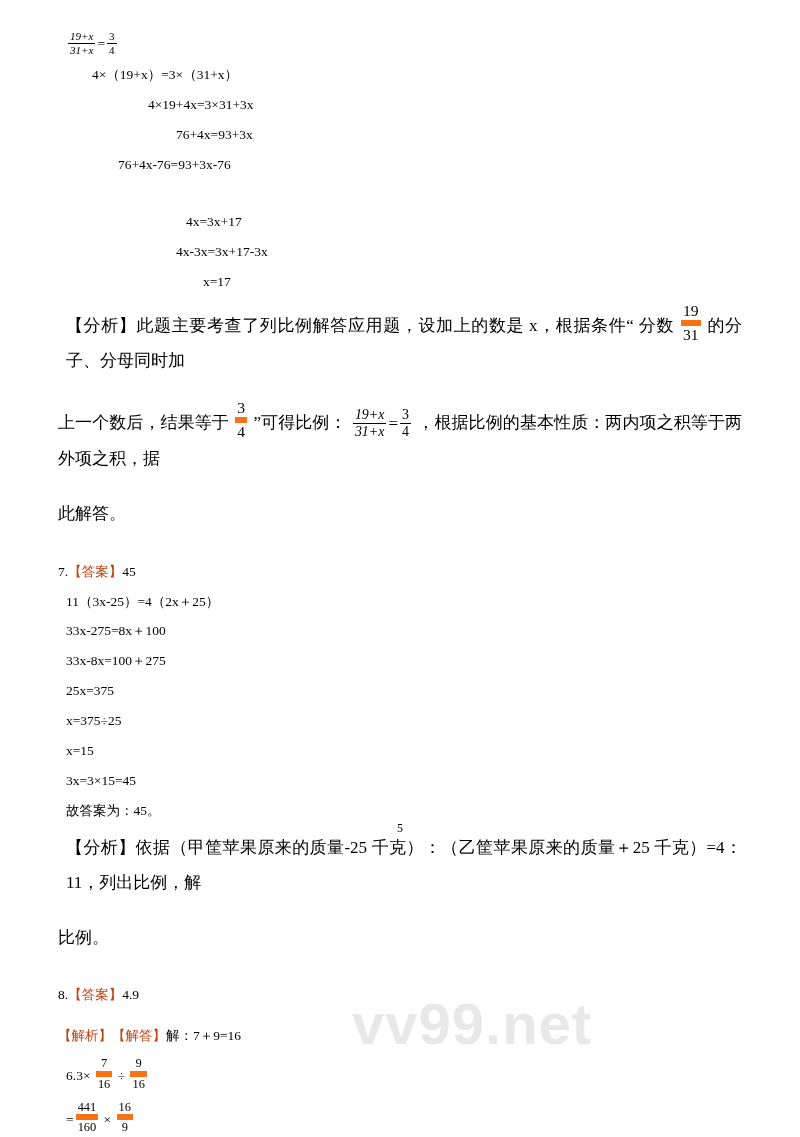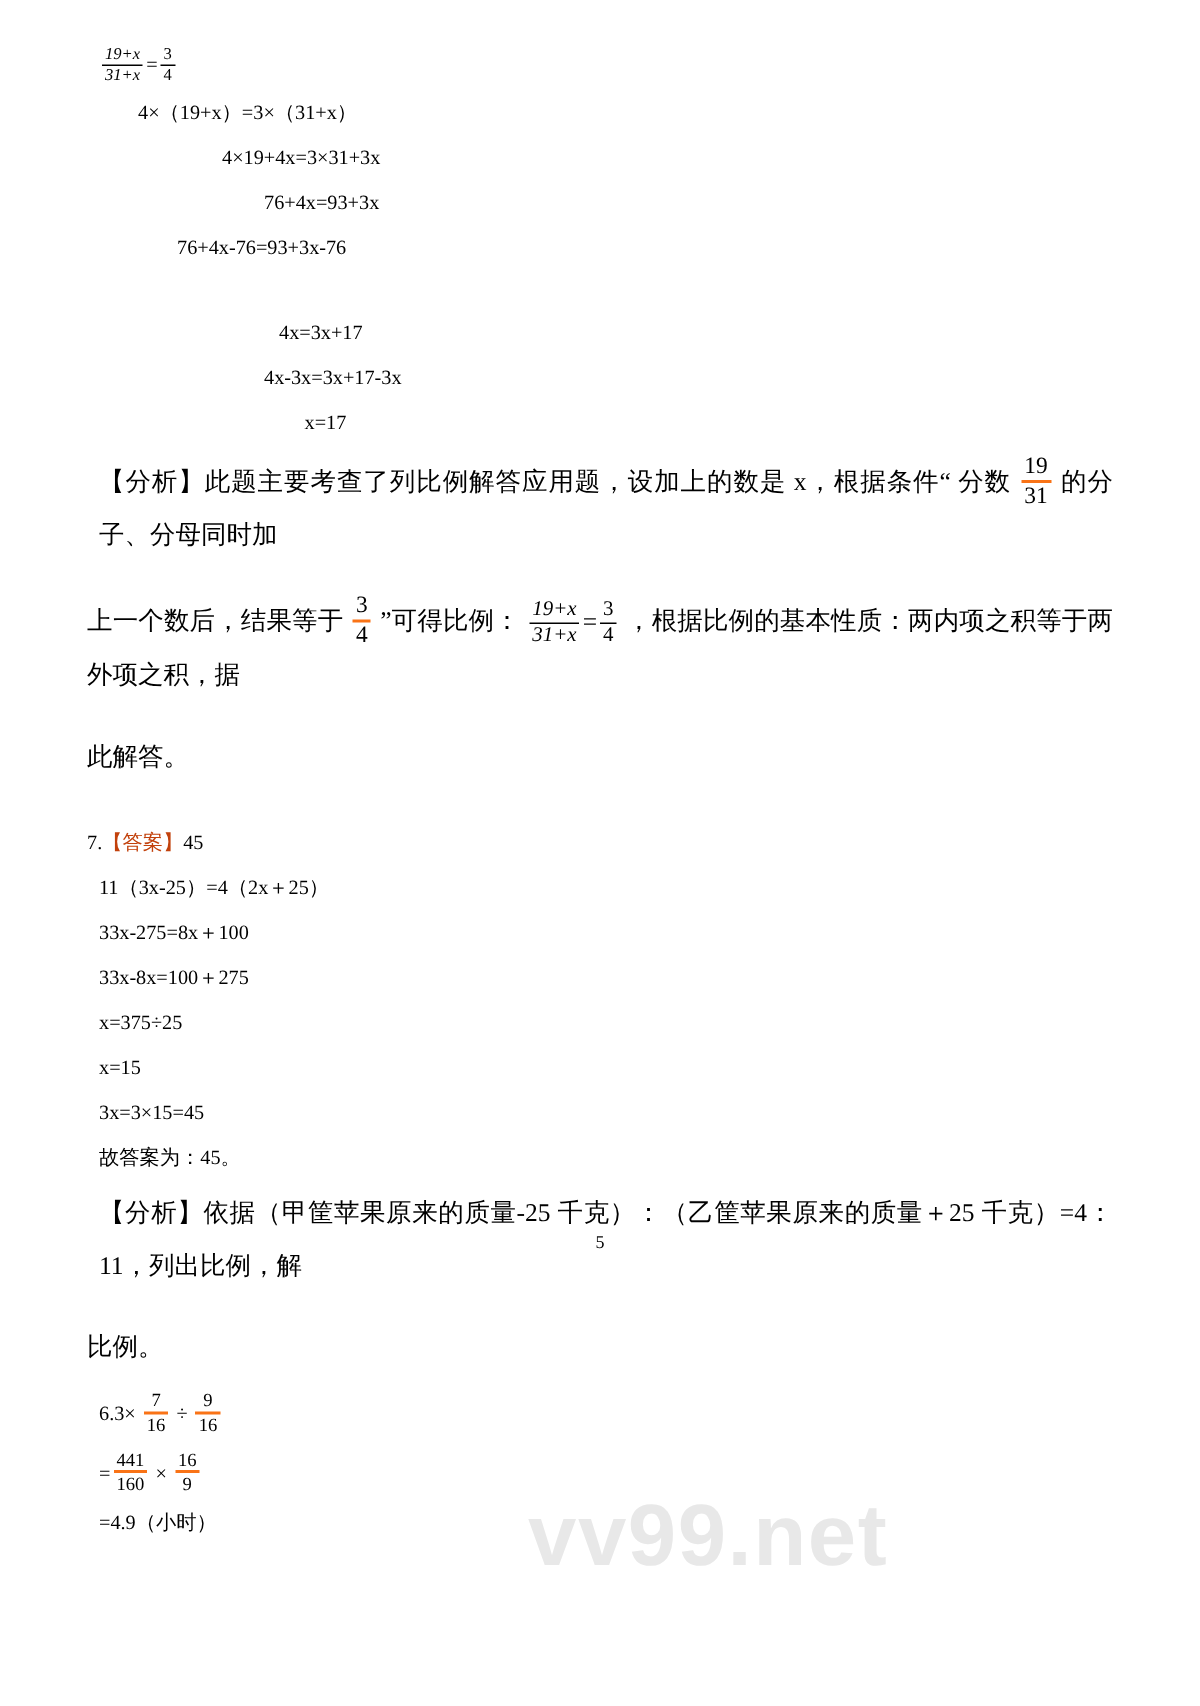--- a/index.html
+++ b/index.html
@@ -66,21 +66,21 @@
     display: inline-block;
     vertical-align: -0.55em;
     text-align: center;
     font-size: 0.92em;
     line-height: 1.15;
     margin: 0 2px;
   }
   .frac .num {
     display: block;
     padding: 0 2px;
-    border-bottom: 2px solid #f97316;
+    border-bottom: 6px solid #f97316;
   }
   .frac .den {
     display: block;
     padding: 0 2px;
   }
   .frac-sm {
     display: inline-block;
     vertical-align: -0.5em;
     text-align: center;
     font-size: 0.82em;
@@ -179,34 +179,41 @@
     <div class="spacer-8"></div>
 
     <div class="line indent-0">
       <span class="qnum">7.</span><span class="blue">【答案】</span><span>45</span>
     </div>
 
 
     <div class="line indent-1">11（3x-25）=4（2x＋25）</div>
     <div class="line indent-1">33x-275=8x＋100</div>
     <div class="line indent-1">33x-8x=100＋275</div>
+    <div class="line indent-1">25x=375</div>
     <div class="line indent-1">x=375÷25</div>
     <div class="line indent-1">x=15</div>
     <div class="line indent-1">3x=3×15=45</div>
 
     <div class="line indent-1">故答案为：45。</div>
 
     <div class="para indent-1">
       <span>【分析】</span><span>依据（甲筐苹果原来的质量-25 千克）：（乙筐苹果原来的质量＋25 千克）=4：11，列出比例，解</span>
     </div>
     <div class="para indent-0">比例。</div>
 
     <div class="spacer-8"></div>
 
-
+    <div class="line indent-0">
+      <span class="qnum">8.</span><span class="blue">【答案】</span><span>4.9</span>
+    </div>
+
+    <div class="line indent-0">
+      <span class="blue">【解析】</span><span class="blue">【解答】</span><span>解：7＋9=16</span>
+    </div>
 
     <div class="line indent-1">
       <span>6.3×</span>
       <span class="frac">
         <span class="num">7</span>
         <span class="den">16</span>
       </span>
       <span>÷</span>
       <span class="frac">
         <span class="num">9</span>

